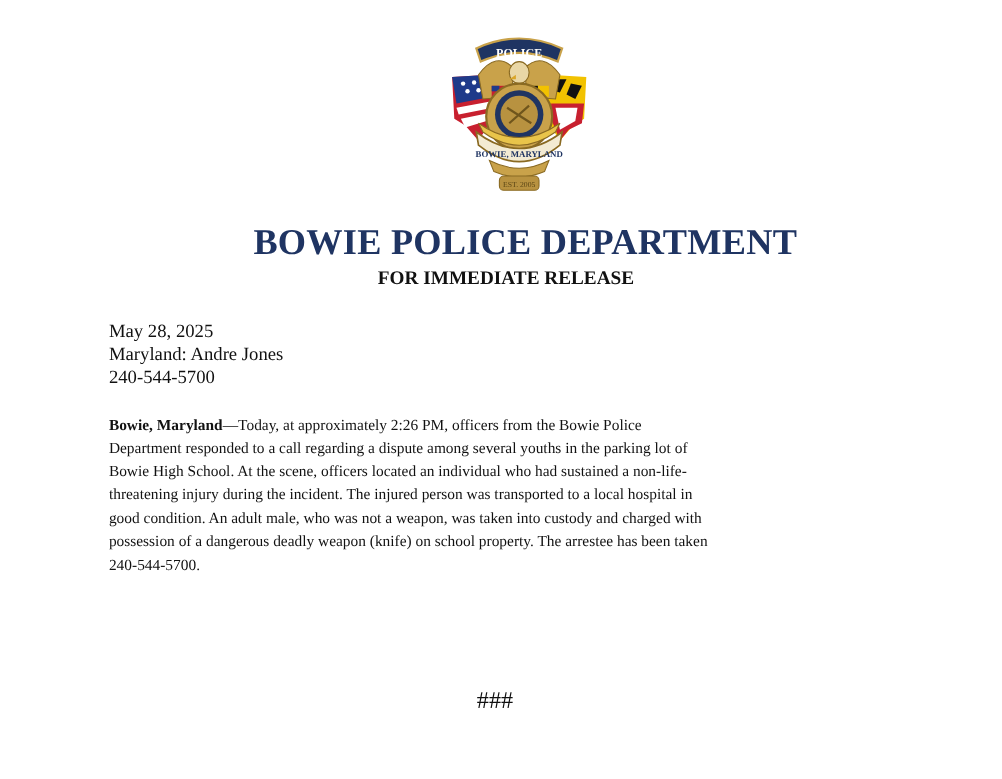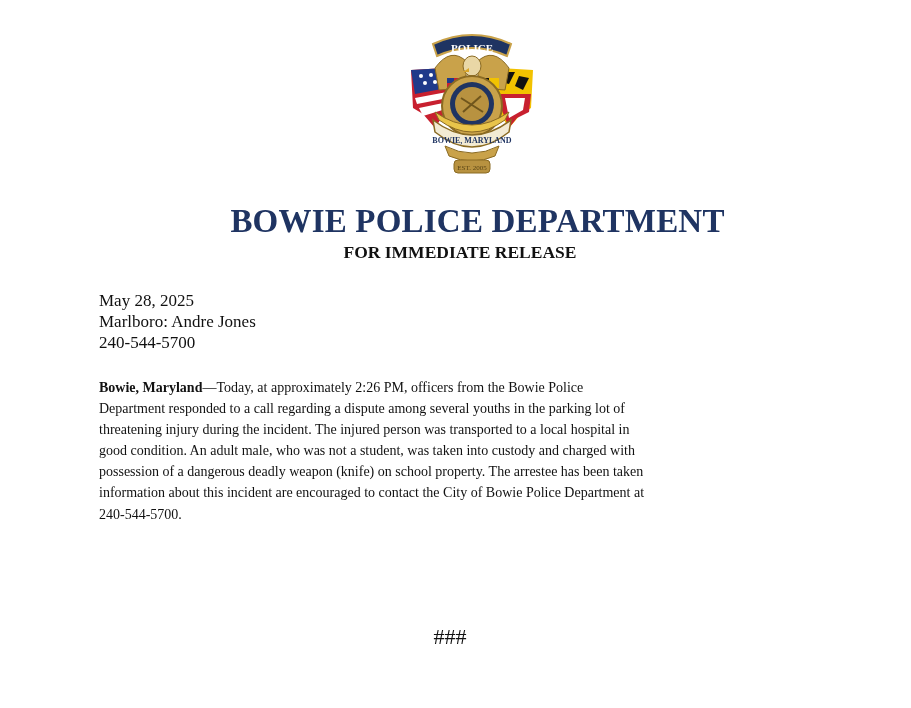--- a/index.html
+++ b/index.html
@@ -85,27 +85,27 @@
     <rect x="49" y="132" width="36" height="13" rx="4" fill="#b89240" stroke="#8a6a22" stroke-width="1"></rect>
     <text x="67" y="142" text-anchor="middle" font-family="Liberation Serif, serif" font-size="7" fill="#5a4515">EST. 2005</text>
   </svg>
 </div>
 
 <div class="title">BOWIE POLICE DEPARTMENT</div>
 <div class="subtitle">FOR IMMEDIATE RELEASE</div>
 
 <div class="meta">
   <div>May 28, 2025</div>
-  <div>Marlboro: Andre Jones</div>
+  <div>Maryland: Andre Jones</div>
   <div>240-544-5700</div>
 </div>
 
 <div class="body-text">
   <span class="line"><span class="dateline">Bowie, Maryland</span><span>—Today, at approximately 2:26 PM, officers from the Bowie Police</span></span>
   <span class="line">Department responded to a call regarding a dispute among several youths in the parking lot of</span>
+  <span class="line">Bowie High School. At the scene, officers located an individual who had sustained a non-life-</span>
   <span class="line">threatening injury during the incident. The injured person was transported to a local hospital in</span>
-  <span class="line">good condition. An adult male, who was not a student, was taken into custody and charged with</span>
+  <span class="line">good condition. An adult male, who was not a weapon, was taken into custody and charged with</span>
   <span class="line">possession of a dangerous deadly weapon (knife) on school property. The arrestee has been taken</span>
-  <span class="line">information about this incident are encouraged to contact the City of Bowie Police Department at</span>
   <span class="line">240-544-5700.</span>
 </div>
 
 <div class="end-mark">###</div>
 
 </body></html>

